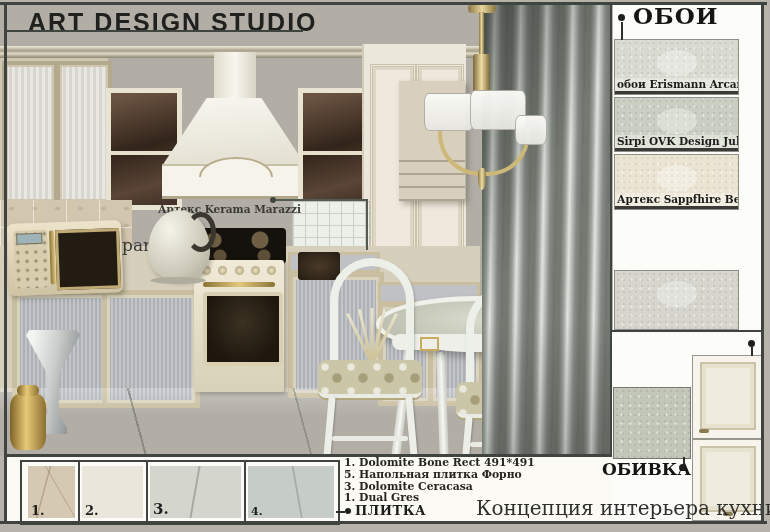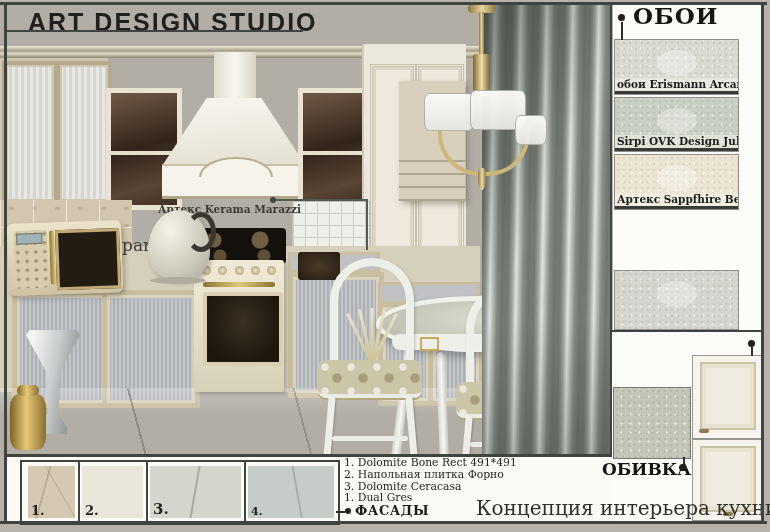--- a/index.html
+++ b/index.html
@@ -154,21 +154,21 @@
   .caption{position:absolute;left:476px;top:496px;font-size:20px;color:#2f2f2b;z-index:30;white-space:nowrap;}
   
   .tile-box{position:absolute;left:20px;top:460px;width:316px;height:61px;border:2.5px solid #3f4440;background:#fcfbf7;z-index:25;}
   .tl-sep{position:absolute;top:0;bottom:0;width:1.5px;background:#3f4440;}
   .tile{position:absolute;top:4px;height:52px;}
   .tile-num{position:absolute;left:3px;bottom:0;font-size:13px;font-weight:bold;color:#1e1f1c;}
   .vein1{background-image:linear-gradient(105deg,transparent 0 35%,rgba(150,130,100,.45) 36% 38%,transparent 39%),
          linear-gradient(60deg,transparent 0 60%,rgba(150,130,100,.35) 61% 62%,transparent 63%);}
   .vein3{background-image:linear-gradient(100deg,transparent 0 48%,rgba(120,125,115,.5) 49% 50%,transparent 51%);}
   .vein4{background-image:linear-gradient(80deg,transparent 0 55%,rgba(120,125,120,.4) 56% 57%,transparent 58%);}
-  .tile-list{position:absolute;left:344px;top:457px;z-index:30;color:#26251f;font-weight:normal;font-size:10.8px;line-height:11.8px;}
+  .tile-list{position:absolute;left:344px;top:457px;z-index:30;color:#26251f;font-weight:bold;font-size:10.8px;line-height:11.8px;}
   .plk-title{position:absolute;left:355px;top:503px;font-size:13px;font-weight:bold;letter-spacing:.5px;color:#1c1d1a;z-index:30;}
 </style>
 </head>
 <body>
 
 <div id="stage">
 
   <div class="kitchen noise">
     <div class="k-title">ART DESIGN STUDIO</div>
     <div class="k-cornice"></div>
@@ -341,25 +341,25 @@
     <div class="tile vein3" style="left: 128px; width: 91px; background-color: rgb(212, 214, 206);">
       <div class="tile-num" style="font-size:15px;">3.</div>
     </div>
     <div class="tl-sep" style="left:222px;"></div>
     <div class="tile vein4" style="left: 226px; width: 86px; background-color: rgb(198, 204, 200);">
       <div class="tile-num" style="font-size:11px;">4.</div>
     </div>
   </div>
   <div class="conn" style="left:336px;top:511px;width:9px;height:2px;"></div>
   <div class="bullet" style="left:345px;top:508px;width:6px;height:6px;"></div>
-  <div class="plk-title">ФАСАДЫ</div>
+  <div class="plk-title">ПЛИТКА</div>
 
   <div class="tile-list">
     <div>1.  Dolomite Bone Rect 491*491</div>
-    <div>2. Напольная плитка Форно</div>
+    <div>5. Напольная плитка Форно</div>
     <div>3. Dolomite Ceracasa</div>
     <div>1. Dual Gres</div>
   </div>
 
   <div class="caption">Концепция интерьера кухни</div>
 
   <div class="fl" style="left:0;top:2px;width:767px;height:3px;"></div>
   <div class="fl" style="left:0;top:521px;width:767px;height:3px;"></div>
   <div class="fl" style="left:4px;top:2px;width:3px;height:522px;"></div>
   <div class="fl" style="left:761px;top:2px;width:3px;height:522px;"></div>

